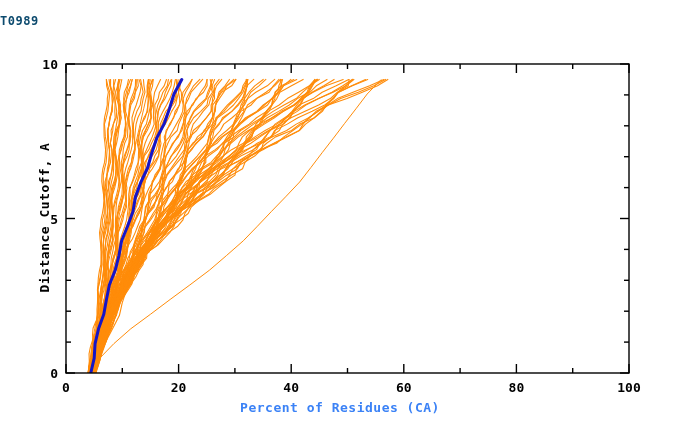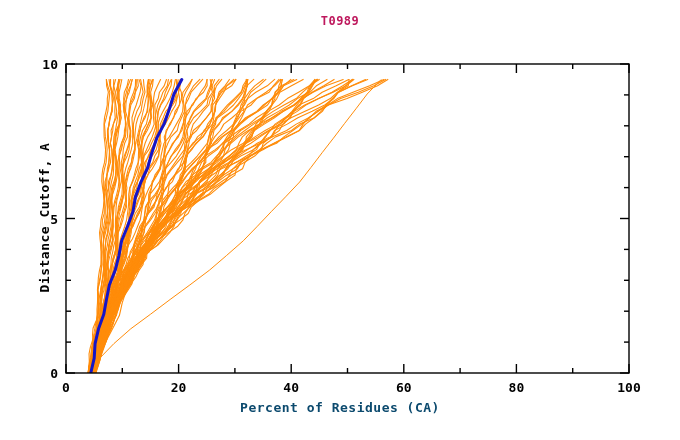--- a/index.html
+++ b/index.html
@@ -6,28 +6,27 @@
   body{
     width:680px;height:440px;
     background:#ffffff;
     font-family:"DejaVu Sans Mono","Liberation Mono",monospace;
     overflow:hidden;
     position:relative;
   }
   #plot-root{position:absolute;left:0;top:0;width:680px;height:440px;}
   .title-text{
     position:absolute;top:14px;left:0;width:680px;
-    text-align:center;
-    font-size:12px;font-weight:bold;color:#be185d;
+    font-size:12px;font-weight:bold;color:#0c4a6e;
     letter-spacing:0.5px;
   }
   .xlabel-text{
     position:absolute;top:400px;left:0;width:680px;
     text-align:center;
-    font-size:13px;font-weight:bold;color:#0c4a6e;
+    font-size:13px;font-weight:bold;color:#3b82f6;
     letter-spacing:0.5px;
   }
   .ylabel-text{
     position:absolute;
     left:-76px;top:210px;
     width:240px;
     text-align:center;
     font-size:13px;font-weight:bold;color:#000;
     letter-spacing:0.5px;
     transform:rotate(-90deg);

